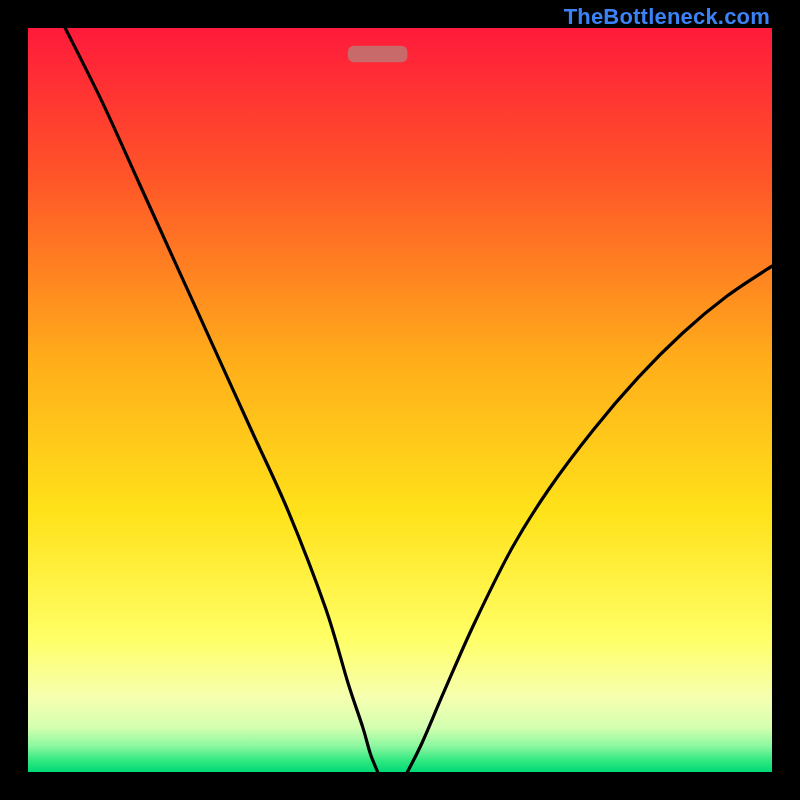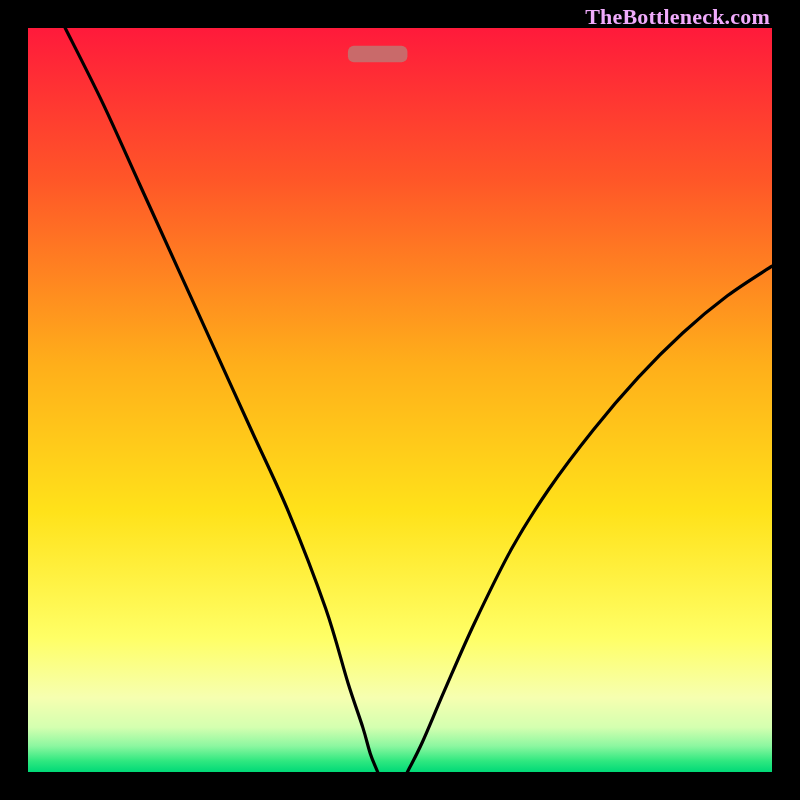--- a/index.html
+++ b/index.html
@@ -25,23 +25,22 @@
     width: 744px;
     height: 744px;
     overflow: hidden;
   }
   .watermark {
     position: absolute;
     top: 4px;
     right: 30px;
     font-size: 22px;
     font-weight: 600;
-    color: #f0abfc;
+    color: #3b82f6;
     letter-spacing: 0.2px;
-    font-family: Liberation Serif, serif;
   }
   svg { display: block; }
 </style>
 </head>
 <body>
 
 <div class="frame">
   <div class="watermark">TheBottleneck.com</div>
   <div class="plot">
     <svg id="chart-svg" width="744" height="744" viewBox="0 0 744 744" preserveAspectRatio="none">

